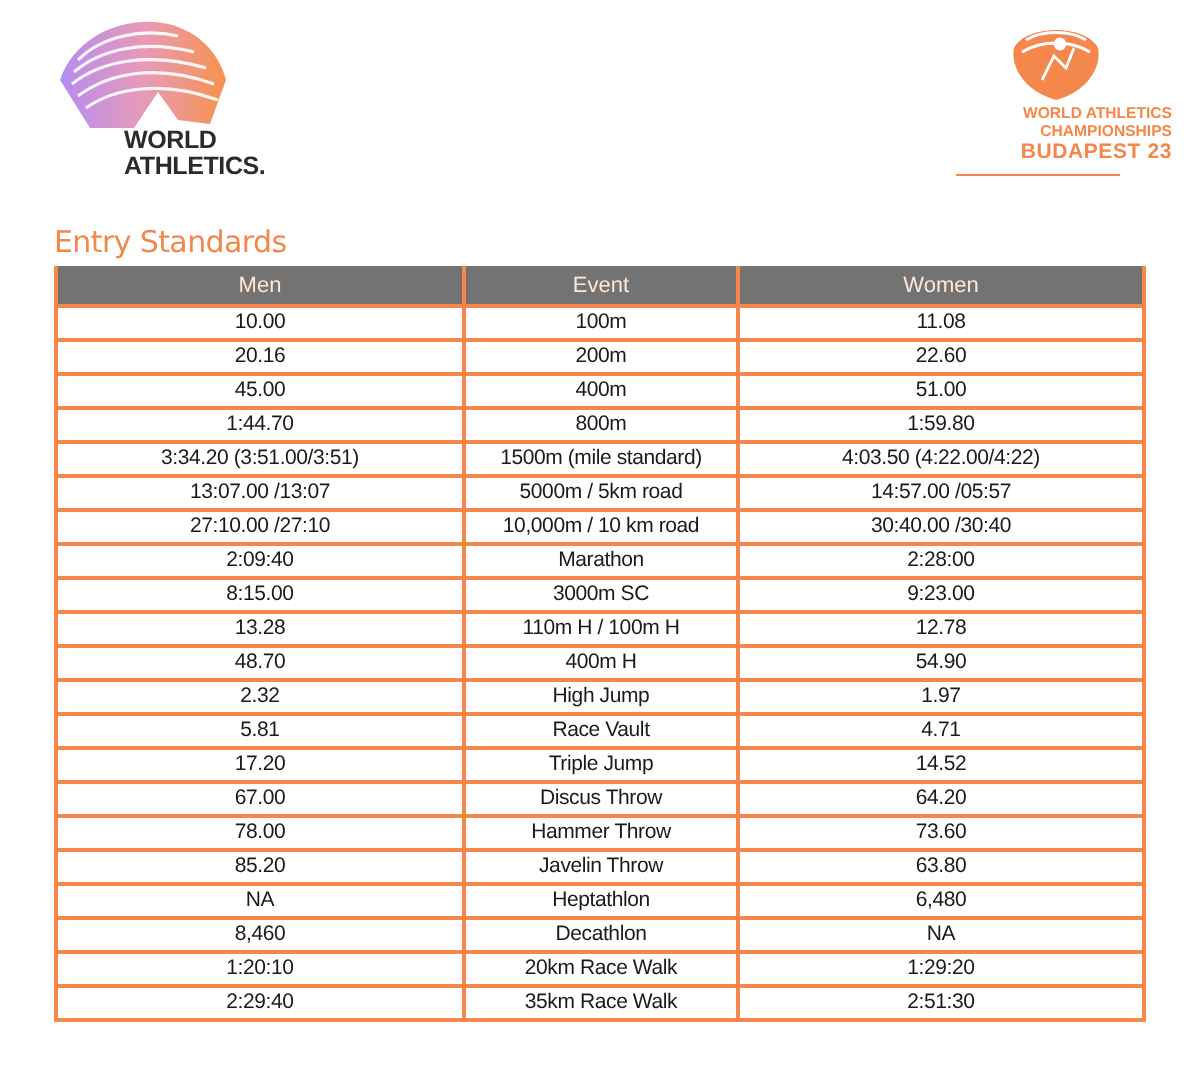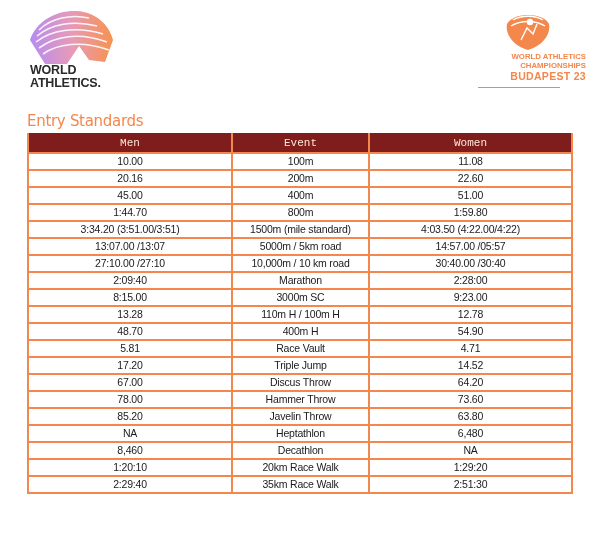--- a/index.html
+++ b/index.html
@@ -1,33 +1,33 @@
 <!DOCTYPE html>
 <html><head>
   <meta charset="utf-8">
   <style>
     html, body { margin: 0; padding: 0; background: #ffffff; }
     body { width: 600px; height: 543px; position: relative; overflow: hidden; font-family: "Liberation Sans", sans-serif; }
 
     .wa-logo { position: absolute; left: 27px; top: 6px; width: 90px; height: 86px; }
     .wa-logo svg { position: absolute; left: 0; top: 0; }
     .wa-text { position: absolute; left: 30px; top: 64px; font-family: "Liberation Sans", sans-serif; font-weight: bold; color: #2b2b2b; font-size: 12.5px; line-height: 13px; letter-spacing: -0.2px; }
-    .wa-text span { display: block; }
+    .wa-text span { display: block; margin-left: 32px; }
 
     .wc-logo { position: absolute; left: 470px; top: 8px; width: 120px; height: 90px; }
     .wc-text { position: absolute; left: 476px; top: 53px; width: 110px; text-align: right; color: #f4874b; font-weight: bold; font-family: "Liberation Sans", sans-serif; }
     .wc-text .l1, .wc-text .l2 { display: block; font-size: 7.8px; line-height: 8.5px; letter-spacing: 0px; }
     .wc-text .l3 { display: block; font-size: 10.5px; line-height: 12px; letter-spacing: 0.3px; }
     .wc-underline { position: absolute; left: 478px; top: 87px; width: 82px; height: 1px; background: #f4874b; }
 
     .page-title { position: absolute; left: 27px; top: 112px; font-size: 15px; color: #f4874b; font-family: "DejaVu Sans", sans-serif; font-weight: normal; letter-spacing: -0.3px; }
 
     .table-wrap { position: absolute; left: 27px; top: 133px; width: 544px; }
     table { border-collapse: collapse; width: 544px; table-layout: fixed; }
-    th { background: #7f1d1d; color: #ffe7d6; font-weight: normal; font-size: 11px; height: 19px; padding: 0; text-align: center; border-left: 2px solid #f4874b; border-right: 2px solid #f4874b; font-family: Liberation Mono, monospace; }
+    th { background: #737373; color: #ffe7d6; font-weight: normal; font-size: 11px; height: 19px; padding: 0; text-align: center; border-left: 2px solid #f4874b; border-right: 2px solid #f4874b; }
     td { height: 15px; padding: 0; text-align: center; font-size: 10.5px; color: #1a1a1a; border: 2px solid #f4874b; line-height: 13px; letter-spacing: -0.2px; white-space: nowrap; }
     col.c1 { width: 204px; }
     col.c2 { width: 137px; }
     col.c3 { width: 203px; }
   </style>
 </head>
 <body>
 
 <div class="wa-logo">
   <svg width="90" height="62" viewBox="0 0 90 62">
@@ -138,20 +138,25 @@
           <td>13.28</td>
           <td>110m H / 100m H</td>
           <td>12.78</td>
         </tr>
         <tr>
           <td>48.70</td>
           <td>400m H</td>
           <td>54.90</td>
         </tr>
         <tr>
+          <td>2.32</td>
+          <td>High Jump</td>
+          <td>1.97</td>
+        </tr>
+        <tr>
           <td>5.81</td>
           <td>Race Vault</td>
           <td>4.71</td>
         </tr>
         <tr>
           <td>17.20</td>
           <td>Triple Jump</td>
           <td>14.52</td>
         </tr>
         <tr>

